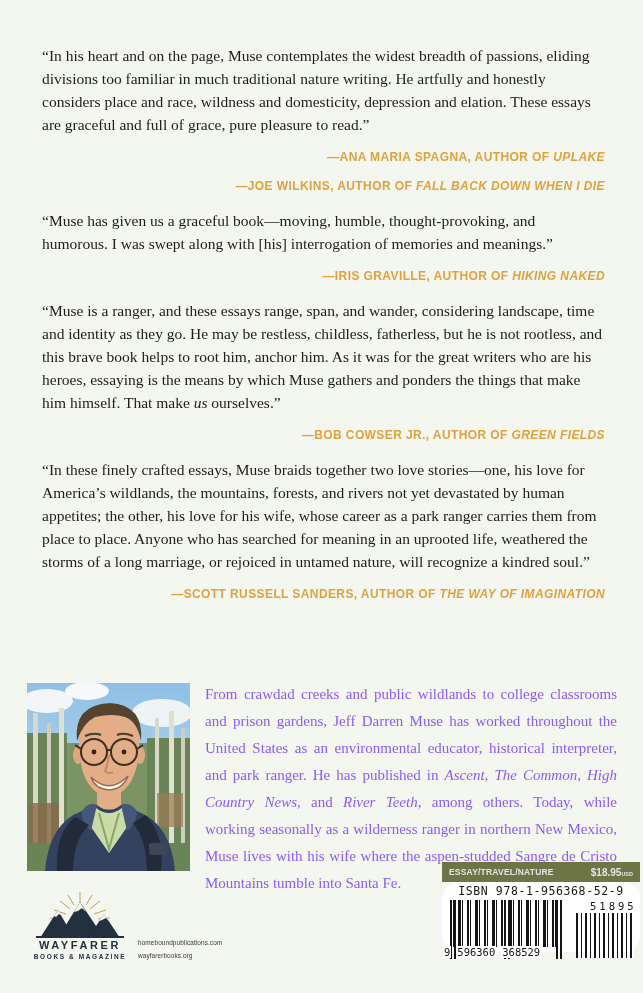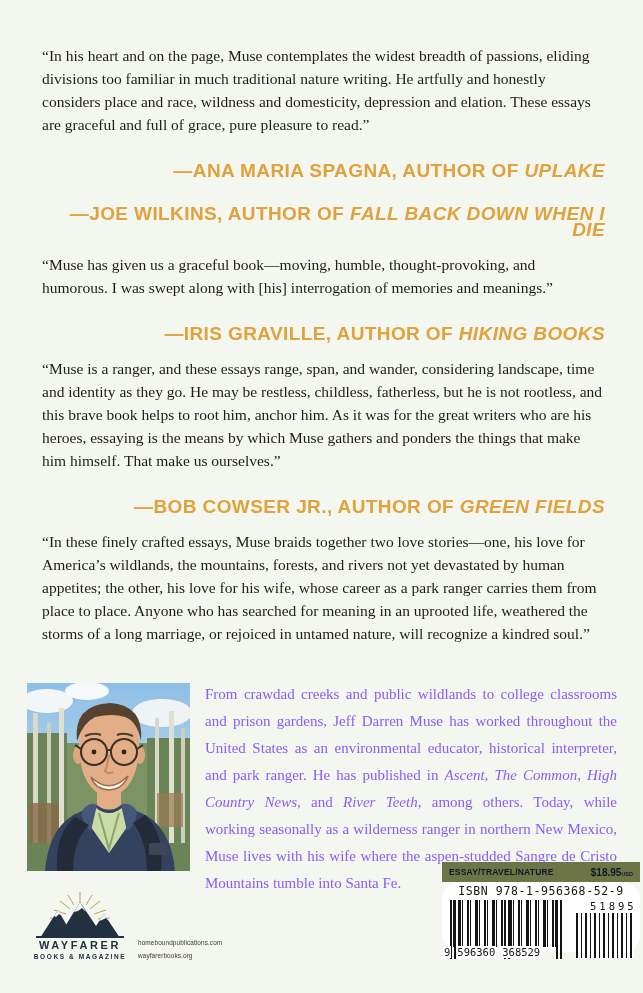--- a/index.html
+++ b/index.html
@@ -3,24 +3,24 @@
 <meta charset="utf-8">
 <style>
   html,body{margin:0;padding:0;}
   .page{position:relative;width:643px;height:993px;background:#f4f6f0;overflow:hidden;
         font-family:"Liberation Serif",serif;}
 
   
   .quotes{position:absolute;left:42px;top:44px;width:563px;}
   .quote{font-size:15.5px;line-height:23px;color:#1d1d1b;margin:15px 0 0 0;text-align:left;}
   .quote:first-child{margin-top:0;}
-  .quote .i{}
-  .attr{margin-top:27px;text-align:right;color:#e0a23c;
+  .quote .i{font-style:italic;}
+  .attr{margin-top:13px;text-align:right;color:#e0a23c;
         font-family:"Liberation Sans",sans-serif;font-weight:bold;
-        font-size:19px;line-height:16px;letter-spacing:.4px;}
+        font-size:12px;line-height:16px;letter-spacing:.4px;}
   .attr .i{font-style:italic;}
 
   
   .photo{position:absolute;left:27px;top:683px;width:163px;height:188px;display:block;}
   .bio{position:absolute;left:205px;top:681px;width:412px;font-size:15px;line-height:27px;
        color:#8b5cf6;text-align:justify;}
   .bio .i{font-style:italic;}
 
   
   .pub{position:absolute;left:28px;top:890px;width:240px;height:86px;}
@@ -32,21 +32,21 @@
            font-family:"Liberation Sans",sans-serif;font-weight:bold;font-size:6.5px;
            letter-spacing:1.6px;color:#23303f;}
   .pub-urls{position:absolute;left:110px;top:49px;font-family:"Liberation Sans",sans-serif;
             font-size:7px;color:#3a3a3a;transform:scaleX(.92);transform-origin:left top;}
   .pub-urls div{margin-bottom:6px;letter-spacing:.1px;}
 
   
   .bc{position:absolute;left:442px;top:862px;width:198px;}
   .bc-strip{height:20px;background:#6d7547;display:flex;justify-content:space-between;
             align-items:center;padding:0 7px;box-sizing:border-box;
-            font-family:"Liberation Sans",sans-serif;color:#0f172a;}
+            font-family:"Liberation Sans",sans-serif;color:#e5e5e5;}
   .bc-cat{font-size:8.5px;font-weight:bold;letter-spacing:.2px;}
   .bc-price{font-size:10px;font-weight:bold;}
   .bc-cur{font-size:5.5px;font-weight:bold;}
   .bc-white{position:relative;height:70px;background:#ffffff;border-radius:17px;}
   .isbn{position:absolute;top:2px;left:0;width:100%;text-align:center;
         font-family:"DejaVu Sans Mono",monospace;font-size:11.5px;letter-spacing:.6px;color:#151515;}
   .bars-main{position:absolute;left:8px;top:18px;width:112px;height:47px;
              background:repeating-linear-gradient(90deg,#141414 0 2px,#fff 2px 3px,#141414 3px 4px,
              #fff 4px 8px,#141414 8px 11px,#fff 11px 12px,#141414 12px 13px,#fff 13px 17px);}
   .guard{position:absolute;top:18px;width:2px;height:59px;background:#141414;}
@@ -65,26 +65,27 @@
 
 <div class="page">
 
   <div class="quotes">
     <div class="quote"><span>“In his heart and on the page, Muse contemplates the widest breadth of passions, eliding divisions too familiar in much traditional nature writing. He artfully and honestly considers place and race, wildness and domesticity, depression and elation. These essays are graceful and full of grace, pure pleasure to read.”</span></div>
     <div class="attr"><span>—ANA MARIA SPAGNA, AUTHOR OF </span><span class="i">UPLAKE</span></div>
 
     <div class="attr"><span>—JOE WILKINS, AUTHOR OF </span><span class="i">FALL BACK DOWN WHEN I DIE</span></div>
 
     <div class="quote"><span>“Muse has given us a graceful book—moving, humble, thought-provoking, and humorous. I was swept along with [his] interrogation of memories and meanings.”</span></div>
-    <div class="attr"><span>—IRIS GRAVILLE, AUTHOR OF </span><span class="i">HIKING BOOKS</span></div>
+    <div class="attr"><span>—IRIS GRAVILLE, AUTHOR OF </span><span class="i">HIKING NAKED</span></div>
 
     <div class="quote"><span>“Muse is a ranger, and these essays range, span, and wander, considering landscape, time and identity as they go. He may be restless, childless, fatherless, but he is not rootless, and this brave book helps to root him, anchor him. As it was for the great writers who are his heroes, essaying is the means by which Muse gathers and ponders the things that make him himself. That make </span><span class="i">us</span><span> ourselves.”</span></div>
     <div class="attr"><span>—BOB COWSER JR., AUTHOR OF </span><span class="i">GREEN FIELDS</span></div>
 
     <div class="quote"><span>“In these finely crafted essays, Muse braids together two love stories—one, his love for America’s wildlands, the mountains, forests, and rivers not yet devastated by human appetites; the other, his love for his wife, whose career as a park ranger carries them from place to place. Anyone who has searched for meaning in an uprooted life, weathered the storms of a long marriage, or rejoiced in untamed nature, will recognize a kindred soul.”</span></div>
+    <div class="attr"><span>—SCOTT RUSSELL SANDERS, AUTHOR OF </span><span class="i">THE WAY OF IMAGINATION</span></div>
   </div>
 
   <svg class="photo" viewBox="0 0 163 188" preserveAspectRatio="none">
     <defs>
       <linearGradient id="sky" x1="0" y1="0" x2="0" y2="1">
         <stop offset="0" stop-color="#8fbfe6"></stop>
           <stop offset="1" stop-color="#cfe4f2"></stop>
       </linearGradient>
     </defs>
     <rect width="163" height="188" fill="url(#sky)"></rect>

